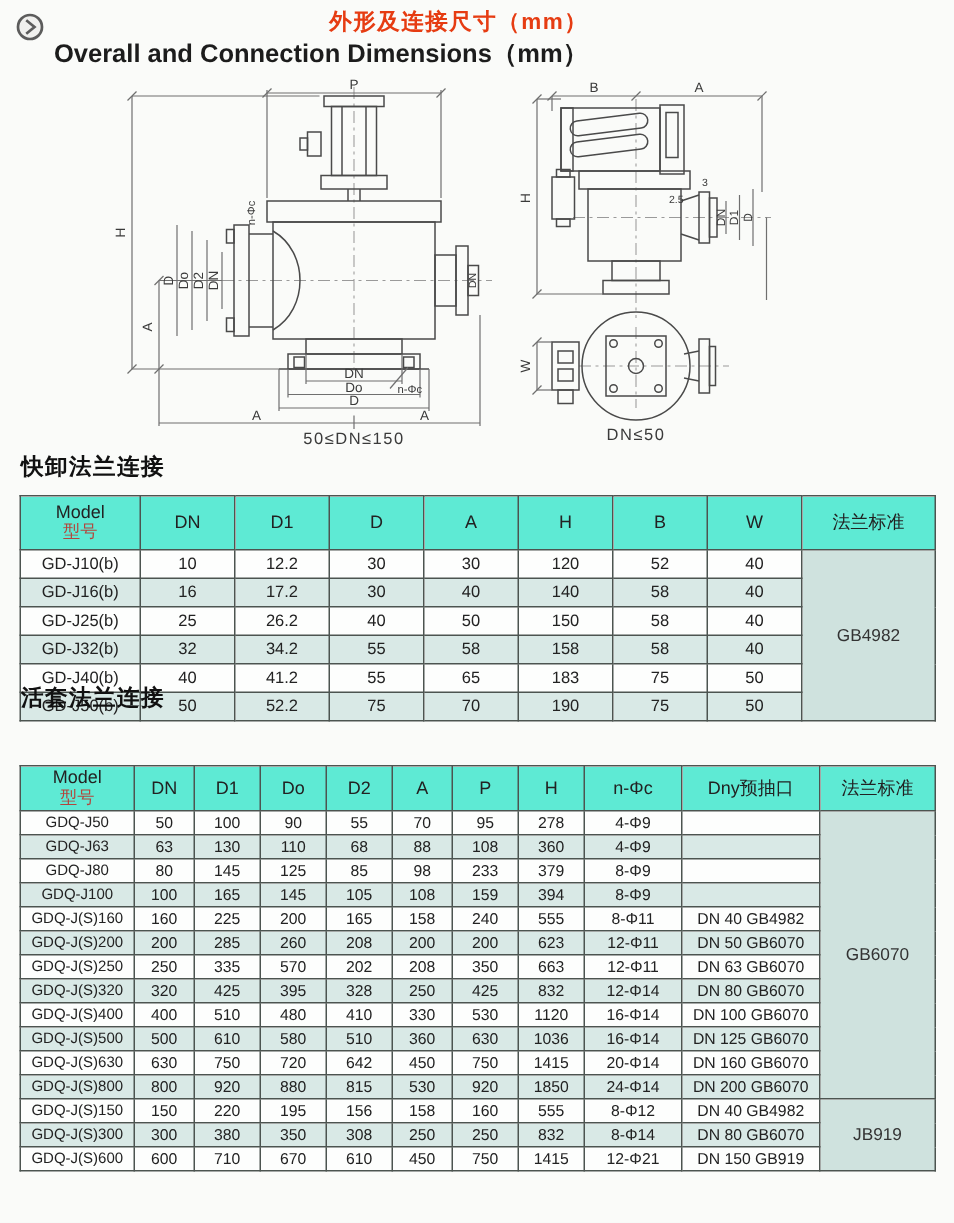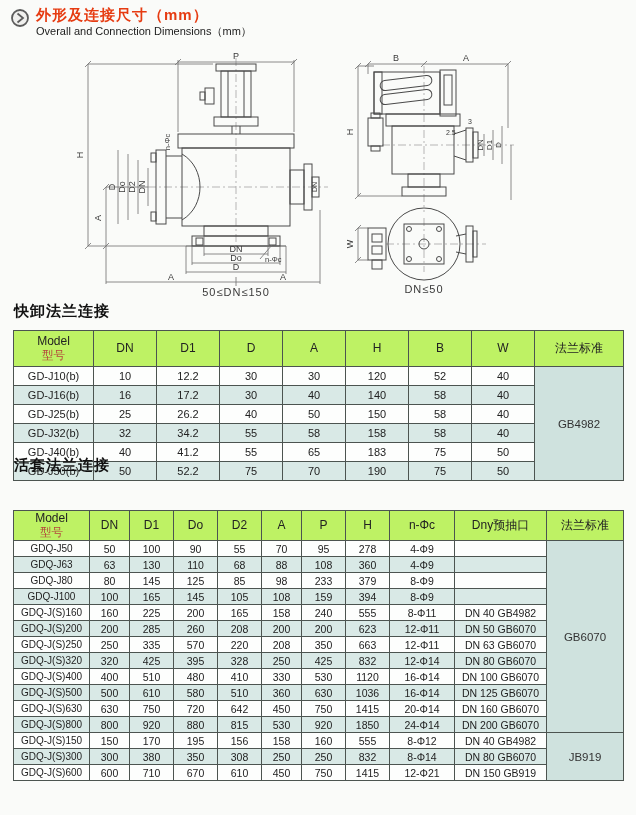--- a/index.html
+++ b/index.html
@@ -1,42 +1,42 @@
 <!DOCTYPE html>
 <html><head>
 <meta charset="utf-8">
 <style>
   html,body{margin:0;padding:0;}
   body{width:636px;height:815px;background:#f3f5f3;font-family:"Liberation Sans","DejaVu Sans",sans-serif;}
   .page{position:relative;width:636px;height:815px;background:#fafbf9;overflow:hidden;}
 
   
-  .hdr{position:absolute;left:10px;top:6px;display:flex;align-items:flex-start;}
+  .hdr{position:absolute;left:10px;top:6px;display:flex;align-items:flex-start;text-align:right;}
   .hdr-icon{width:20px;height:20px;margin:2px 6px 0 0;}
   .hdr-titles{line-height:1.25;}
   .title-cn{font-size:15px;font-weight:bold;color:#e63c12;letter-spacing:1px;}
-  .title-en{font-size:11px;font-weight:normal;color:#1c1c1c;}
+  .title-en{font-size:17px;font-weight:bold;color:#1c1c1c;}
 
   
   .drawL{position:absolute;left:58px;top:50px;}
   .drawR{position:absolute;left:346px;top:50px;}
   svg text{fill:#3a3a3a;font-family:"Liberation Sans",sans-serif;}
 
   
   .sec-title{position:absolute;left:14px;font-size:15px;font-weight:bold;color:#111;letter-spacing:1px;}
   .sec1{top:302px;}
   .sec2{top:456px;}
 
   
   .tbl-wrap1{position:absolute;left:13px;top:330px;}
   .tbl-wrap2{position:absolute;left:13px;top:510px;}
   table.dim{border-collapse:collapse;table-layout:fixed;width:610px;background:#fff;}
   table.dim th,table.dim td{border:1px solid #4c5450;text-align:center;vertical-align:middle;
     white-space:nowrap;overflow:hidden;padding:0;color:#222;}
-  table.dim thead th{background:#bef264;font-weight:normal;font-size:12px;line-height:1.15;}
+  table.dim thead th{background:#5eead4;font-weight:normal;font-size:12px;line-height:1.15;}
   .th-cn{color:#b4453c;font-size:11.5px;display:block;}
   .t1 thead th{height:35px;}
   .t1 tbody td{height:18px;font-size:11px;}
   .t2 thead th{height:29px;}
   .t2 tbody td{height:15px;font-size:10.5px;}
   .t2 tbody td.model{font-size:10px;}
   table.dim tbody tr:nth-child(even) td{background:#d9e9e6;}
   table.dim tbody tr:nth-child(odd) td{background:#fdfefd;}
   table.dim td.std{background:#cfe2de !important;font-size:11.5px;color:#333;margin-left:30px;}
 </style>
@@ -445,21 +445,21 @@
             <td>200</td>
             <td>623</td>
             <td>12-Φ11</td>
             <td>DN 50 GB6070</td>
           </tr>
           <tr>
             <td class="model">GDQ-J(S)250</td>
             <td>250</td>
             <td>335</td>
             <td>570</td>
-            <td>220</td>
+            <td>202</td>
             <td>208</td>
             <td>350</td>
             <td>663</td>
             <td>12-Φ11</td>
             <td>DN 63 GB6070</td>
           </tr>
           <tr>
             <td class="model">GDQ-J(S)320</td>
             <td>320</td>
             <td>425</td>
@@ -515,21 +515,21 @@
             <td>815</td>
             <td>530</td>
             <td>920</td>
             <td>1850</td>
             <td>24-Φ14</td>
             <td>DN 200 GB6070</td>
           </tr>
           <tr>
             <td class="model">GDQ-J(S)150</td>
             <td>150</td>
-            <td>170</td>
+            <td>220</td>
             <td>195</td>
             <td>156</td>
             <td>158</td>
             <td>160</td>
             <td>555</td>
             <td>8-Φ12</td>
             <td>DN 40 GB4982</td>
             <td rowspan="3" class="std">JB919</td>
           </tr>
           <tr>

